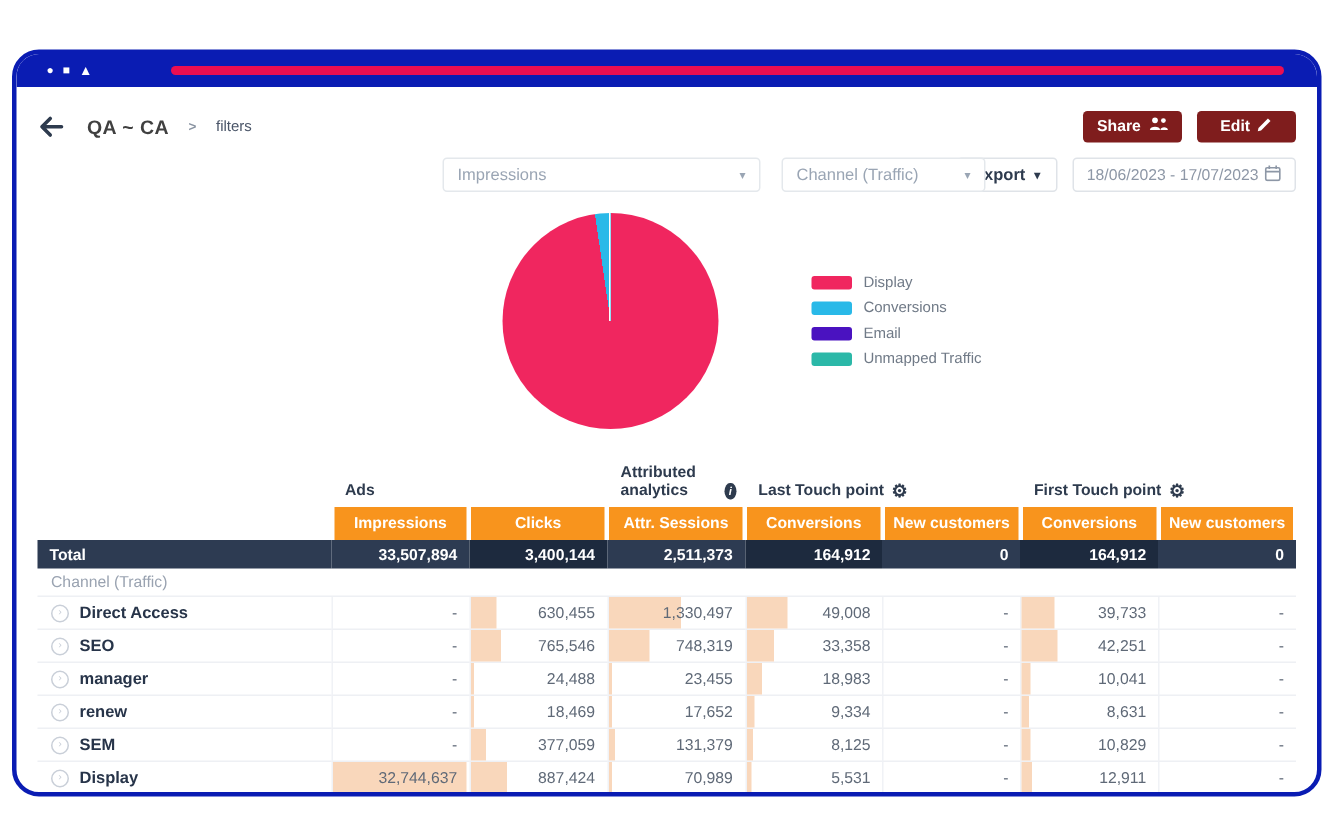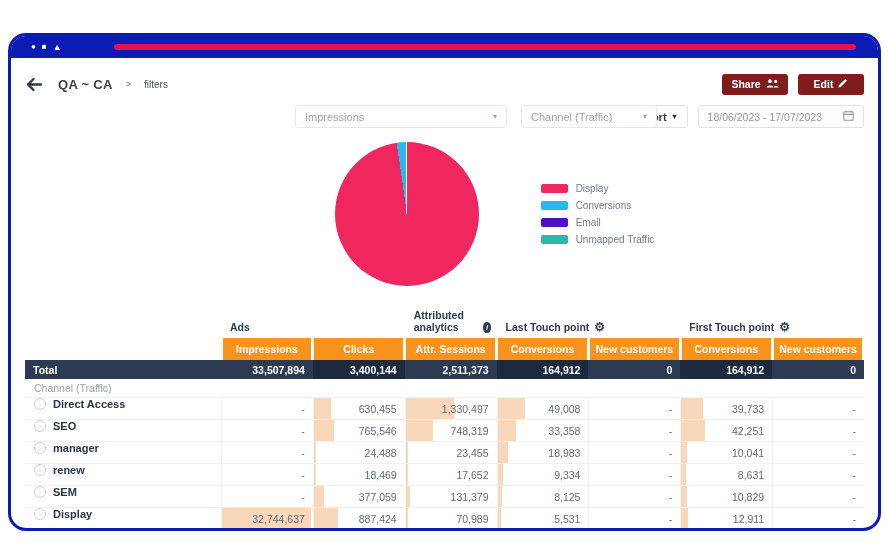--- a/index.html
+++ b/index.html
@@ -28,21 +28,21 @@
   .select{height:21px;border:1px solid #E4E8EC;border-radius:3px;display:flex;align-items:center;
     justify-content:space-between;padding:0 9px;color:#9AA5B4;font-size:11px;background:#fff;cursor:pointer;}
   .select .caret{font-size:8px;color:#9AA5B4;margin-left:10px;}
   .sel-metric{width:192px;}
   .sel-dim{width:116px;}
   .right-controls{margin-left:auto;display:flex;gap:10px;}
   .export-btn{height:21px;border:1px solid #DFE3E8;border-radius:3px;background:#fff;display:flex;
     align-items:center;gap:6px;padding:0 10px;font-size:11px;color:#2E3B4E;font-weight:600;cursor:pointer;}
   .export-btn .caret{font-size:8px;color:#2E3B4E;}
   .datebox{height:21px;border:1px solid #DFE3E8;border-radius:3px;background:#fff;display:flex;
-    align-items:center;gap:21px;padding:0 9px;font-size:10.5px;color:#8D97A6;cursor:pointer;}
+    align-items:center;gap:4px;padding:0 9px;font-size:10.5px;color:#8D97A6;cursor:pointer;}
   
   .chart-section{margin-top:6px;height:160px;display:flex;align-items:center;justify-content:center;
     gap:62px;transform:translateX(50px);}
   .pie{position:relative;width:144px;height:144px;border-radius:50%;}
   .pie-seam{position:absolute;top:0;left:calc(50% - 1px);width:1.5px;height:50%;background:#fff;}
   .legend{display:flex;flex-direction:column;gap:6px;}
   .legend-item{display:flex;align-items:center;gap:8px;cursor:pointer;}
   .swatch{width:27px;height:9px;border-radius:2px;}
   .legend-label{font-size:10px;color:#707A87;}
   
@@ -55,21 +55,21 @@
   .gear-glyph{font-size:12px;color:#2E3B4E;line-height:1;cursor:pointer;}
   .col-head{margin:0 1.5px;height:22px;background:#F8941D;color:#fff;font-weight:700;font-size:10.5px;
     display:flex;align-items:center;justify-content:center;cursor:pointer;}
   .total-cell{height:19px;display:flex;align-items:center;justify-content:flex-end;padding-right:8px;
     color:#fff;font-weight:700;font-size:10.5px;}
   .total-cell.light{background:#2D3B52;}
   .total-cell.dark{background:#1D2A3E;}
   .total-label{justify-content:flex-start;padding-left:8px;}
   .section-row{height:18px;display:flex;align-items:center;padding-left:9px;font-size:10.5px;
     color:#9AA3B1;border-bottom:1px solid #EEF0F4;}
-  .row-label{height:21px;display:flex;gap:7px;padding-left:9px;
+  .row-label{height:21px;display:flex;align-items:center;gap:7px;padding-left:9px;
     border-bottom:1px solid #EEF0F4;cursor:pointer;}
   .row-chevron{width:10px;height:10px;border:1.4px solid #C9CFD8;border-radius:50%;color:#C9CFD8;
     font-size:7px;display:flex;align-items:center;justify-content:center;line-height:1;flex:none;}
   .row-name{font-size:11px;font-weight:700;color:#273449;white-space:nowrap;}
   .data-cell{position:relative;height:21px;display:flex;align-items:center;justify-content:flex-end;
     padding-right:8px;font-size:10.5px;color:#5F6977;border-bottom:1px solid #EEF0F4;
     border-left:1px solid #F0F2F6;}
   .bar{position:absolute;left:0;top:0;bottom:0;background:#F9D7BB;}
   .cell-text{position:relative;}
   .partial{height:12px;border-bottom:none;}

